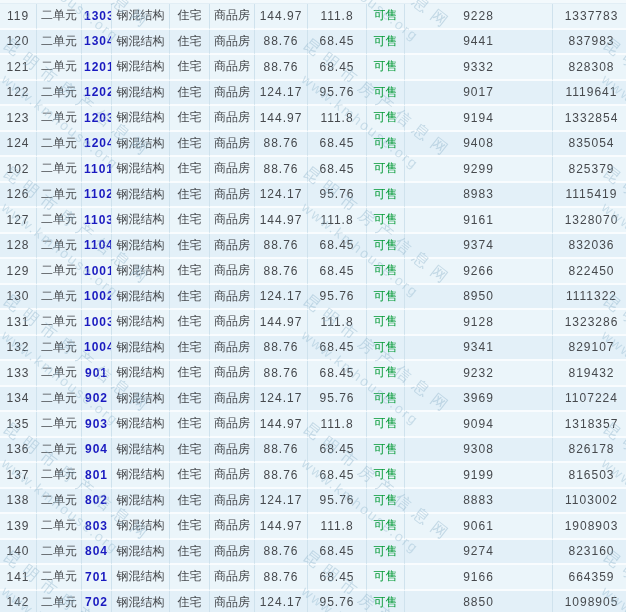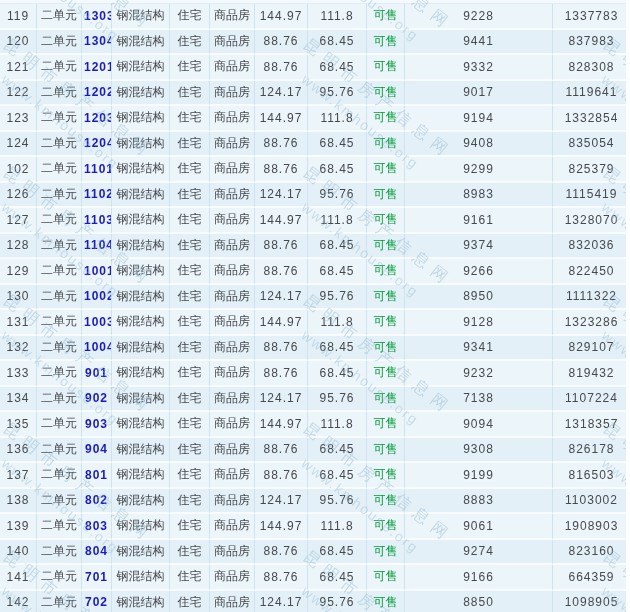--- a/index.html
+++ b/index.html
@@ -304,21 +304,21 @@
         <tr>
           <td class="c-num"><span>134</span></td>
           <td><span>二单元</span></td>
           <td class="c-room"><span>902</span></td>
           <td><span>钢混结构</span></td>
           <td><span>住宅</span></td>
           <td><span>商品房</span></td>
           <td class="c-num"><span>124.17</span></td>
           <td class="c-num"><span>95.76</span></td>
           <td class="c-status"><span>可售</span></td>
-          <td class="c-num"><span>7138</span></td>
+          <td class="c-num"><span>3969</span></td>
           <td class="c-num c-total"><span>1107224</span></td>
         </tr>
         <tr>
           <td class="c-num"><span>135</span></td>
           <td><span>二单元</span></td>
           <td class="c-room"><span>903</span></td>
           <td><span>钢混结构</span></td>
           <td><span>住宅</span></td>
           <td><span>商品房</span></td>
           <td class="c-num"><span>144.97</span></td>

